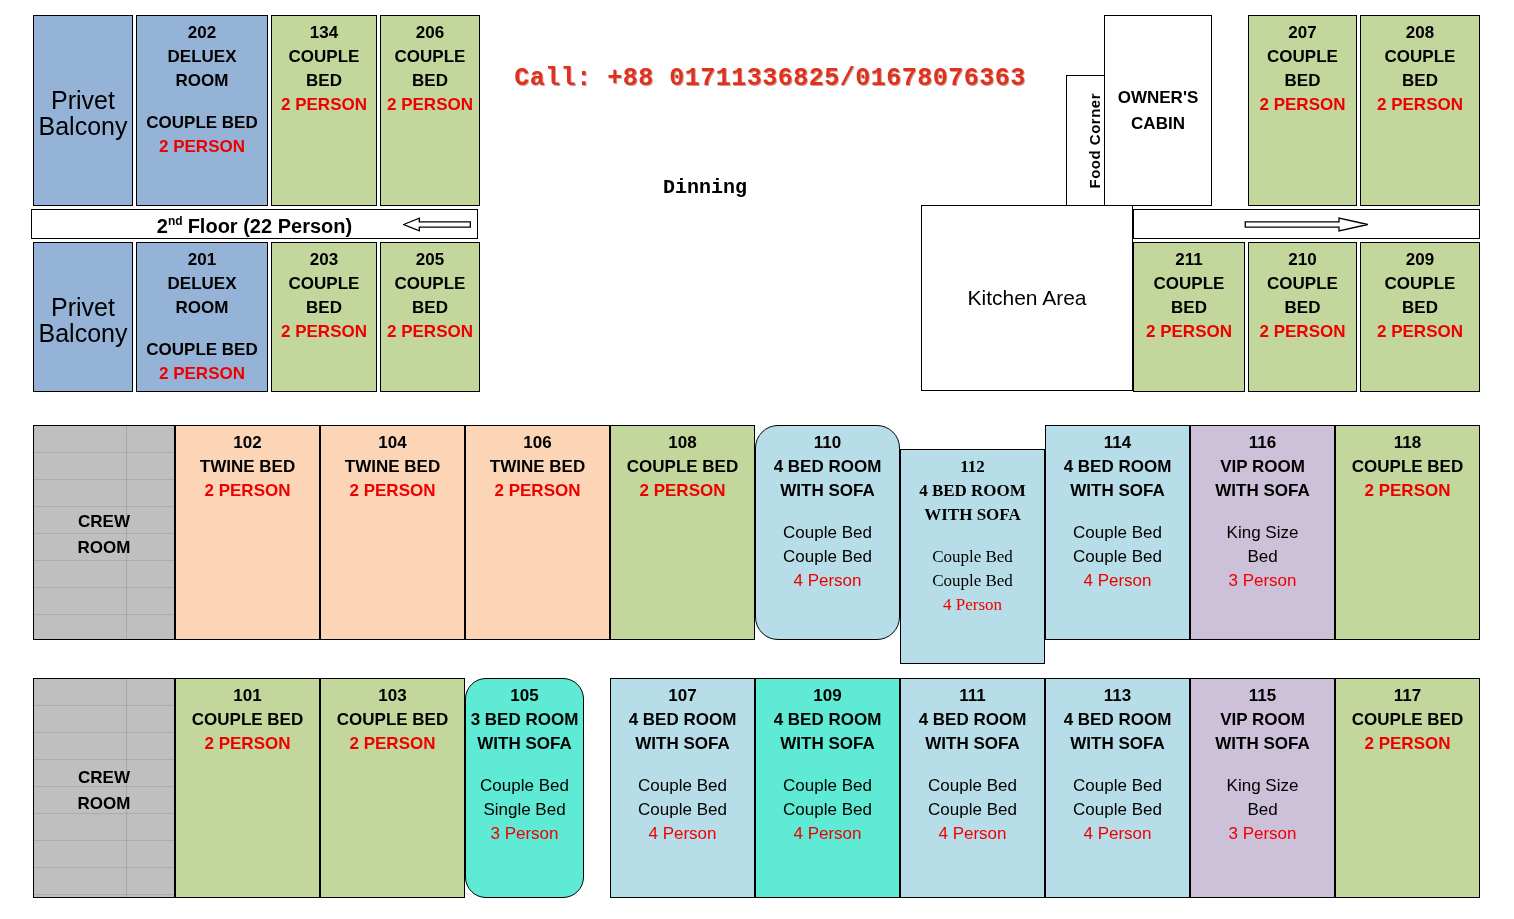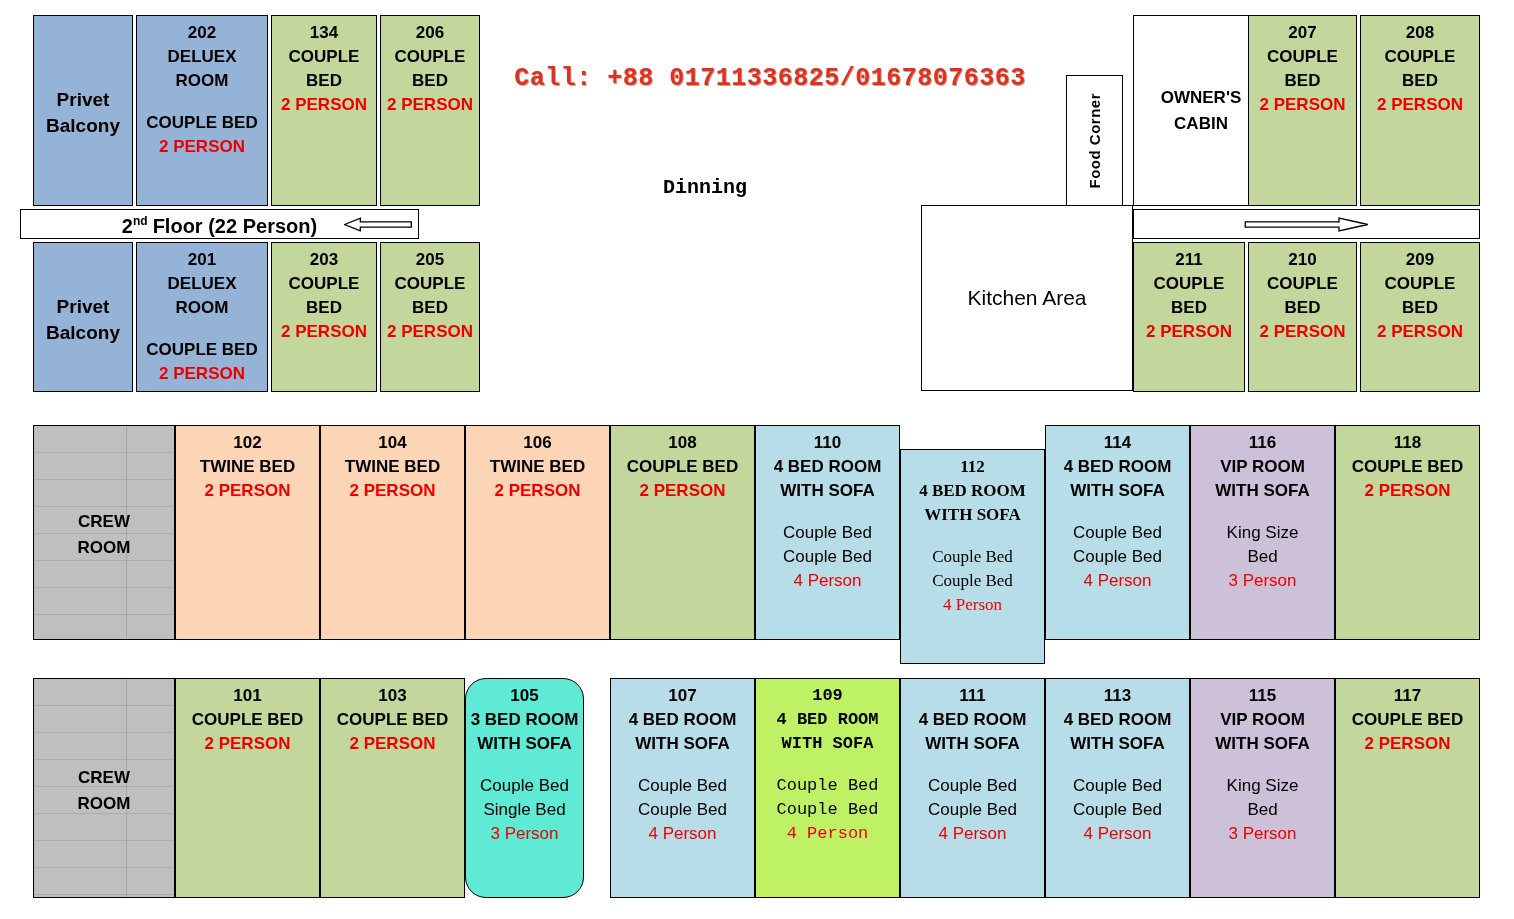--- a/index.html
+++ b/index.html
@@ -8,21 +8,21 @@
   .cell{
     position:absolute;box-sizing:border-box;border:1.5px solid #000;
     text-align:center;padding-top:5px;font-size:17px;line-height:24px;
     background:#fff;
   }
   .rm-line{white-space:nowrap;}
   .b{font-weight:bold;}
   .red{color:var(--red,#ee0000);}
   .rm-gap{height:18px;}
   .center-flex{display:flex;align-items:center;justify-content:center;}
-  .big-label{font-weight:bold;font-size:19px;line-height:26px;max-width:92px;}
+  .big-label{font-weight:normal;font-size:25px;line-height:26px;max-width:92px;}
   .crew-label{font-weight:bold;font-size:17px;line-height:26px;max-width:80px;}
   .crew{
     background-image:
       linear-gradient(to right, rgba(0,0,0,0) 0 66%, rgba(0,0,0,0.12) 66% calc(66% + 1px), rgba(0,0,0,0) calc(66% + 1px)),
       repeating-linear-gradient(to bottom, rgba(0,0,0,0) 0 26px, rgba(0,0,0,0.10) 26px 27px);
   }
   .whitebox{position:absolute;box-sizing:border-box;border:1.5px solid #000;background:#fff;}
   .owners-label{font-weight:bold;font-size:17px;line-height:26px;max-width:90px;text-align:center;}
   .kitchen-label{font-size:21px;}
   .vertical-label{
@@ -76,37 +76,37 @@
   <div class="float-label" style="left:480px;top:64px;width:580px;">
     <span class="call-text">Call:  +88 01711336825/01678076363</span>
   </div>
   <div class="float-label" style="left:480px;top:176px;width:450px;">
     <span class="dinning-text">Dinning</span>
   </div>
 
   <div class="whitebox center-flex" style="left:1066px;top:75px;width:57px;height:131px;">
     <span class="vertical-label">Food Corner</span>
   </div>
-  <div class="whitebox center-flex" style="left:1133px;top:15px;width:136px;height:191px;">
+  <div class="whitebox center-flex" style="left:1104px;top:15px;width:108px;height:191px;">
     <span class="owners-label">OWNER'S CABIN</span>
   </div>
   <div class="cell" style="left: 1248px; top: 15px; width: 109px; height: 191px; background-color: rgb(195, 214, 155);">
       <div class="rm-line b">207</div>
       <div class="rm-line b">COUPLE</div>
       <div class="rm-line b">BED</div>
       <div class="rm-line b red">2 PERSON</div>
     </div>
   <div class="cell" style="left: 1360px; top: 15px; width: 120px; height: 191px; background-color: rgb(195, 214, 155);">
       <div class="rm-line b">208</div>
       <div class="rm-line b">COUPLE</div>
       <div class="rm-line b">BED</div>
       <div class="rm-line b red">2 PERSON</div>
     </div>
 
-  <div class="band" style="left:20px;top:209px;width:399px;height:30px;">
+  <div class="band" style="left:31px;top:209px;width:447px;height:30px;">
     <div class="abs-center-text">
       <span class="band-title"><span>2</span><sup>nd</sup><span class="suffix">Floor (22 Person)</span></span>
     </div>
     <svg class="arrow-svg" style="right:6px;top:7px;width:68px;height:15px;" viewBox="0 0 100 20" preserveAspectRatio="none">
       <polygon points="1,10 24,1.5 24,6.5 99,6.5 99,13.5 24,13.5 24,18.5" fill="#ffffff" stroke="#000000" stroke-width="1.3" vector-effect="non-scaling-stroke"></polygon>
     </svg>
   </div>
 
   <div class="band center-flex" style="left:1133px;top:209px;width:347px;height:30px;">
     <svg style="width:125px;height:15px;display:block;" viewBox="0 0 100 20" preserveAspectRatio="none">
@@ -176,21 +176,21 @@
   <div class="cell" style="left: 465px; top: 425px; width: 145px; height: 215px; background-color: rgb(251, 213, 181);">
       <div class="rm-line b">106</div>
       <div class="rm-line b">TWINE BED</div>
       <div class="rm-line b red">2 PERSON</div>
     </div>
   <div class="cell" style="left: 610px; top: 425px; width: 145px; height: 215px; background-color: rgb(195, 214, 155);">
       <div class="rm-line b">108</div>
       <div class="rm-line b">COUPLE BED</div>
       <div class="rm-line b red">2 PERSON</div>
     </div>
-  <div class="cell" style="left: 755px; top: 425px; width: 145px; height: 215px; background-color: rgb(183, 222, 232);">
+  <div class="cell" style="left: 755px; top: 425px; width: 145px; height: 215px; background-color: rgb(183, 222, 232); border-radius: 23px;">
       <div class="rm-line b">110</div>
       <div class="rm-line b">4 BED ROOM</div>
       <div class="rm-line b">WITH SOFA</div>
       <div class="rm-gap"></div>
       <div class="rm-line">Couple Bed</div>
       <div class="rm-line">Couple Bed</div>
       <div class="rm-line red">4 Person</div>
     </div>
   <div class="cell" style="left: 900px; top: 449px; width: 145px; height: 215px; background-color: rgb(183, 222, 232); font-family: Liberation Serif, serif;">
       <div class="rm-line b">112</div>
@@ -250,21 +250,21 @@
     </div>
   <div class="cell" style="left: 610px; top: 678px; width: 145px; height: 220px; background-color: rgb(183, 222, 232);">
       <div class="rm-line b">107</div>
       <div class="rm-line b">4 BED ROOM</div>
       <div class="rm-line b">WITH SOFA</div>
       <div class="rm-gap"></div>
       <div class="rm-line">Couple Bed</div>
       <div class="rm-line">Couple Bed</div>
       <div class="rm-line red">4 Person</div>
     </div>
-  <div class="cell" style="left: 755px; top: 678px; width: 145px; height: 220px; background-color: #bef264; font-family: Liberation Mono, monospace;">
+  <div class="cell" style="left: 755px; top: 678px; width: 145px; height: 220px; background-color: #5eead4;">
       <div class="rm-line b">109</div>
       <div class="rm-line b">4 BED ROOM</div>
       <div class="rm-line b">WITH SOFA</div>
       <div class="rm-gap"></div>
       <div class="rm-line">Couple Bed</div>
       <div class="rm-line">Couple Bed</div>
       <div class="rm-line red">4 Person</div>
     </div>
   <div class="cell" style="left: 900px; top: 678px; width: 145px; height: 220px; background-color: rgb(183, 222, 232);">
       <div class="rm-line b">111</div>

